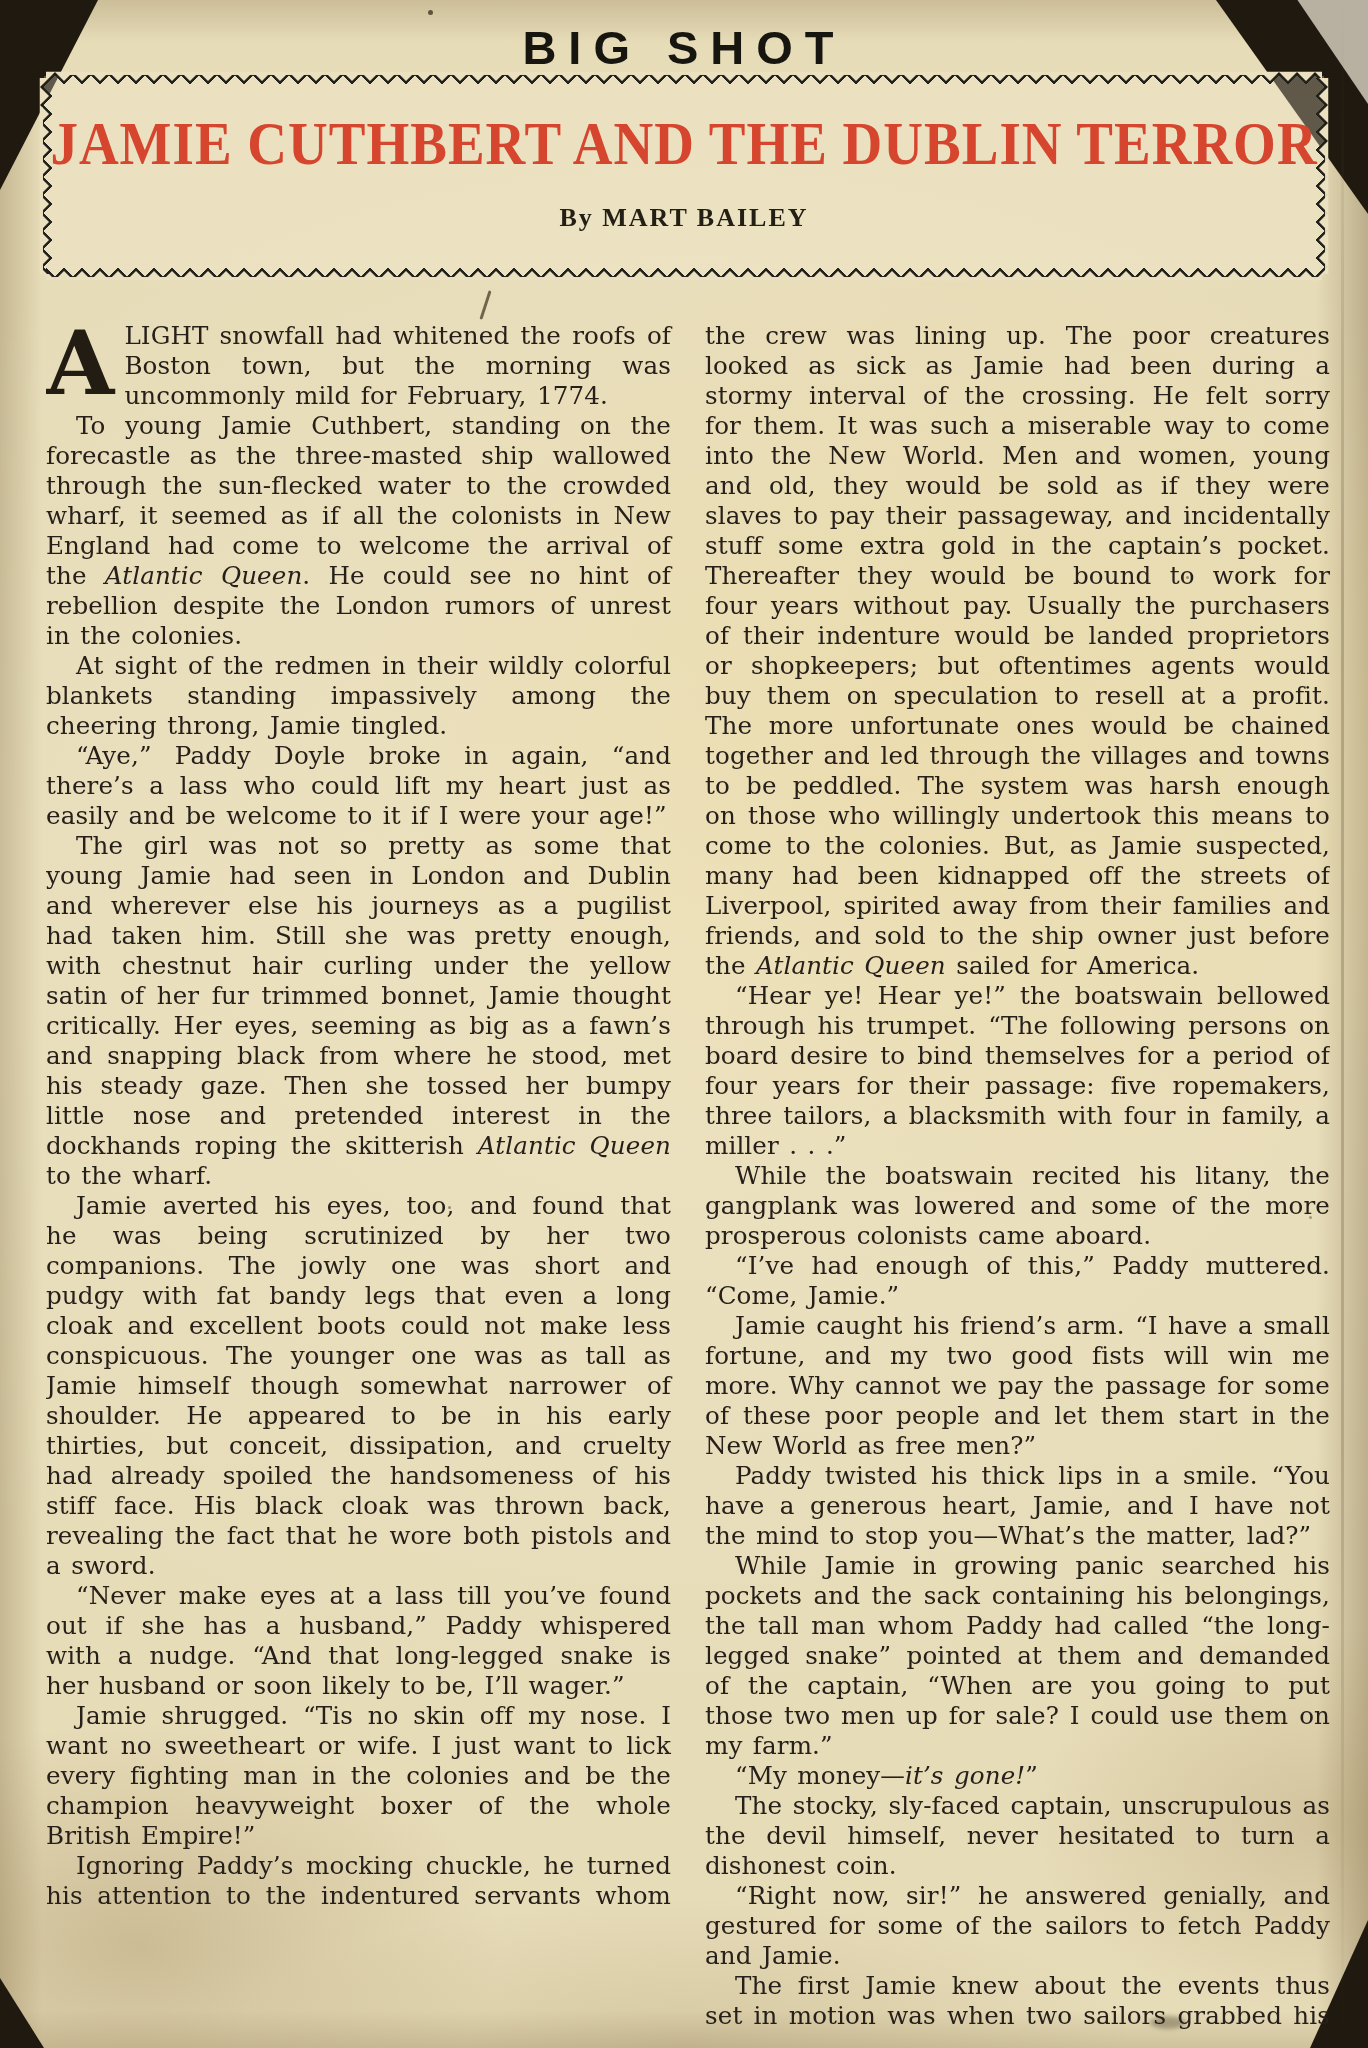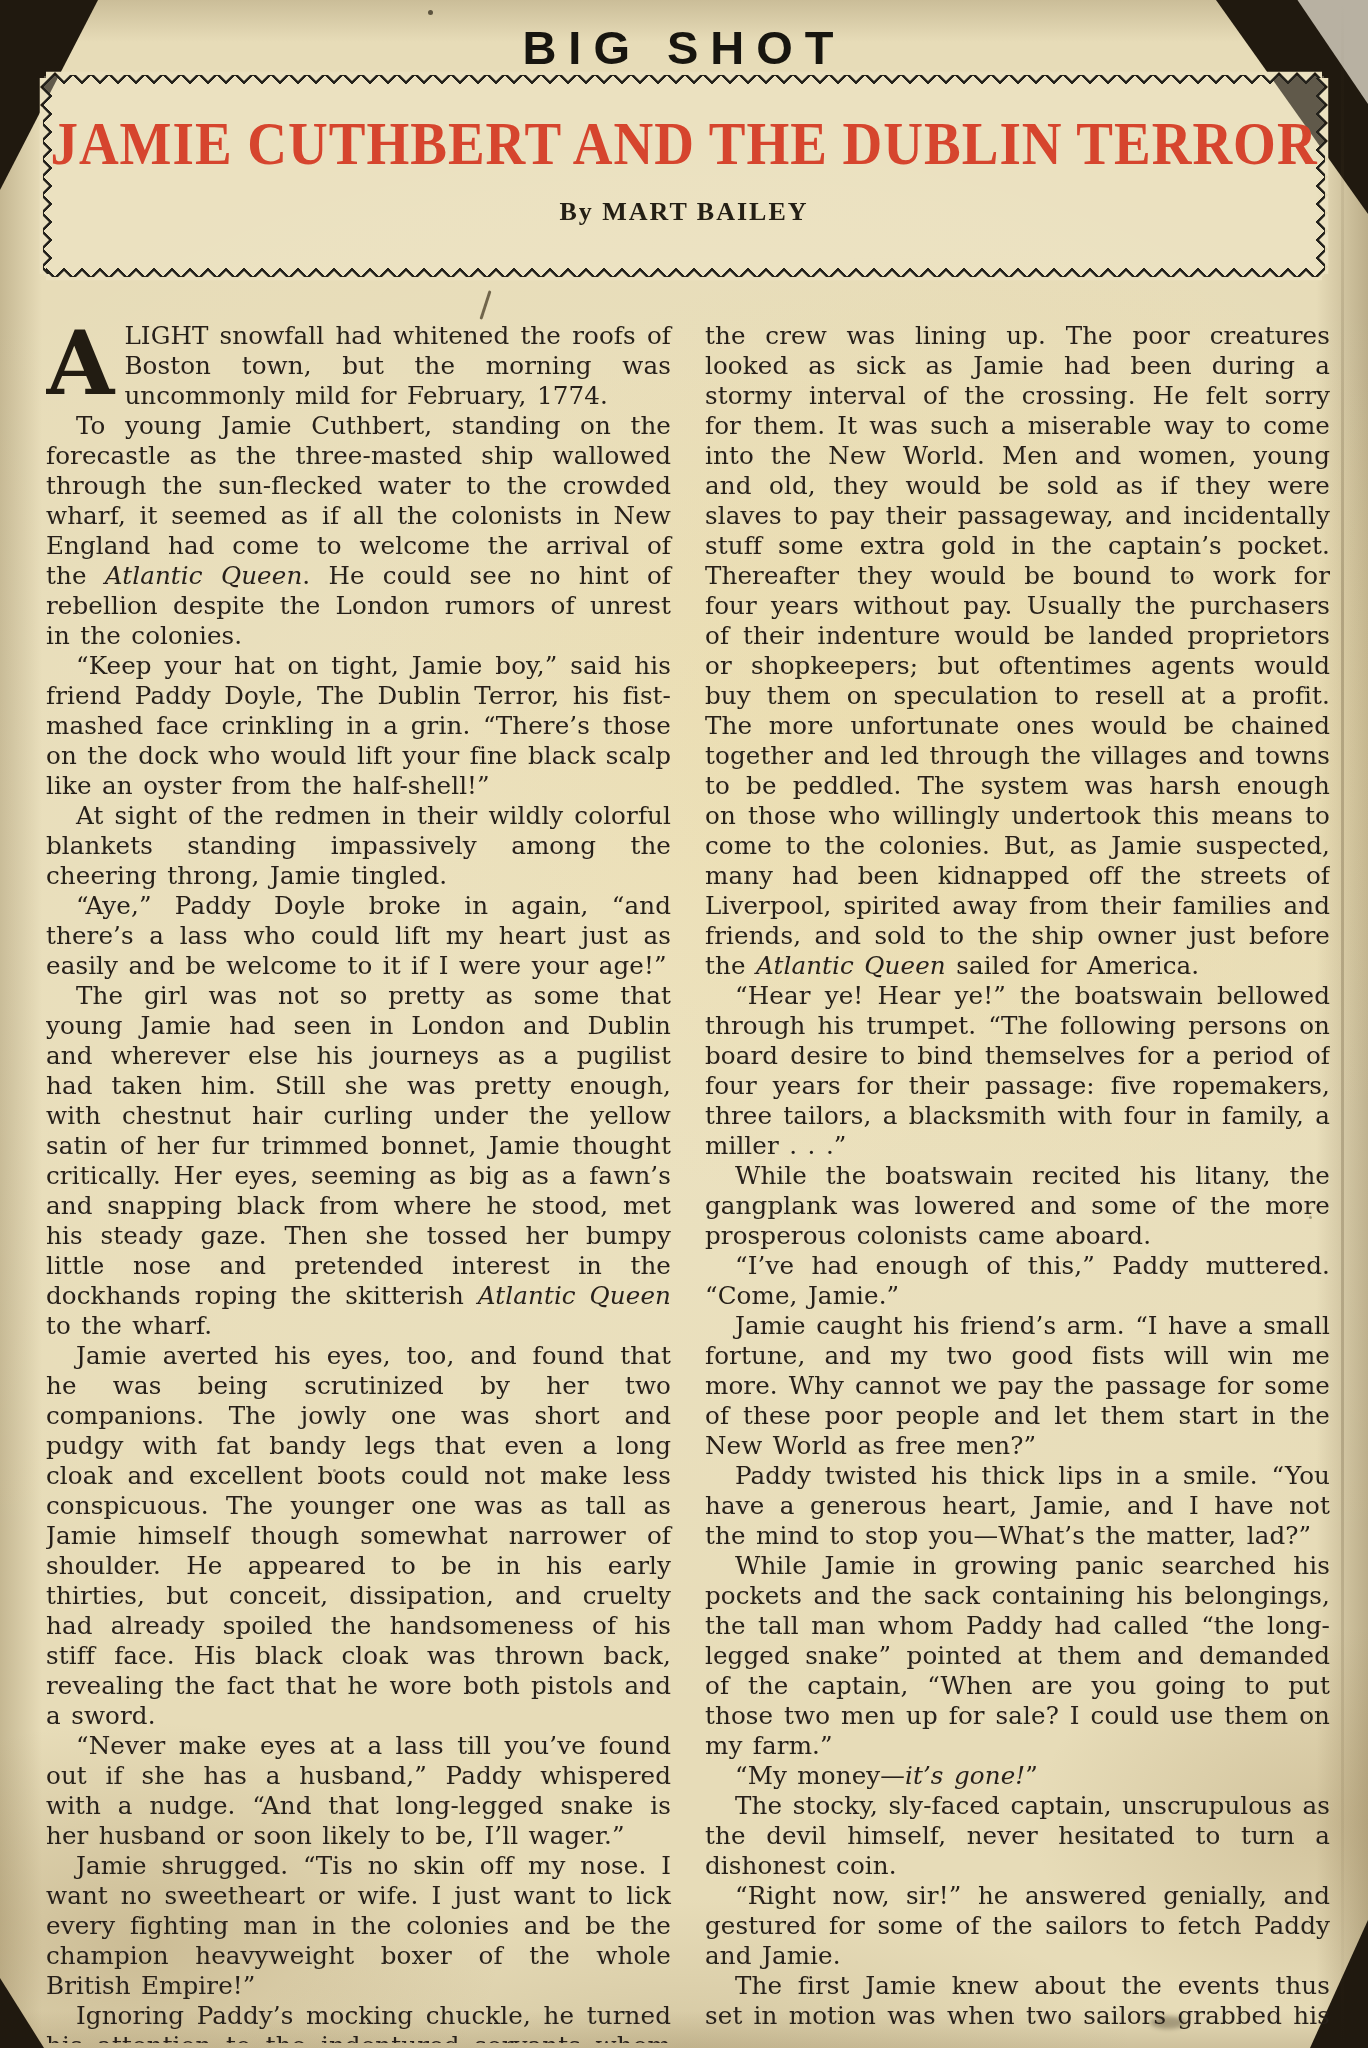--- a/index.html
+++ b/index.html
@@ -44,21 +44,21 @@
     background:rgba(246,238,212,0.30);
     padding-top:36px;
   }
   .title {
     text-align:center; font-family:"Liberation Serif", serif; font-weight:bold;
     font-size:55px; letter-spacing:1px; color:var(--title-red, #d6452e);
     transform:scaleY(1.12); transform-origin:center;
     white-space:nowrap;
   }
   .byline {
-    margin-top:22px; text-align:center; font-family:"Liberation Serif", serif;
+    margin-top:28px; text-align:center; font-family:"Liberation Serif", serif;
     font-weight:bold; font-size:26px; letter-spacing:2px; color:#241f15;
   }
 
   .zz { position:absolute; }
   .zz::before, .zz::after { content:""; position:absolute; left:0; top:0; right:0; bottom:0; }
   .zz-t { left:2px; right:2px; top:-1px; height:12px; }
   .zz-t::before {
     background:
       linear-gradient(135deg, var(--border-ink,#24221c) 25%, transparent 25.5%) 0 0/18px 18px repeat-x,
       linear-gradient(225deg, var(--border-ink,#24221c) 25%, transparent 25.5%) 0 0/18px 18px repeat-x;
@@ -158,21 +158,20 @@
     <div class="zz zz-r"></div>
     <h1 class="title">JAMIE CUTHBERT AND THE DUBLIN TERROR</h1>
     <div class="byline">By MART BAILEY</div>
     <div class="pen-mark"></div>
   </div>
 
   <div class="body">
     <div class="col">
         <p class=""><span class="dropcap">A</span><span>LIGHT snowfall had whitened the roofs of Boston town, but the morning was uncommonly mild for February, 1774.</span></p>
         <p class="ind "><span>To young Jamie Cuthbert, standing on the forecastle as the three-masted ship wallowed through the sun-flecked water to the crowded wharf, it seemed as if all the colonists in New England had come to welcome the arrival of the </span><span class="it">Atlantic Queen</span><span>. He could see no hint of rebellion despite the London rumors of unrest in the colonies.</span></p>
-        <p class="ind "><span>“Keep your hat on tight, Jamie boy,” said his friend Paddy Doyle, The Dublin Terror, his fist-mashed face crinkling in a grin. “There’s those on the dock who would lift your fine black scalp like an oyster from the half-shell!”</span></p>
         <p class="ind "><span>At sight of the redmen in their wildly colorful blankets standing impassively among the cheering throng, Jamie tingled.</span></p>
         <p class="ind "><span>“Aye,” Paddy Doyle broke in again, “and there’s a lass who could lift my heart just as easily and be welcome to it if I were your age!”</span></p>
         <p class="ind "><span>The girl was not so pretty as some that young Jamie had seen in London and Dublin and wherever else his journeys as a pugilist had taken him. Still she was pretty enough, with chestnut hair curling under the yellow satin of her fur trimmed bonnet, Jamie thought critically. Her eyes, seeming as big as a fawn’s and snapping black from where he stood, met his steady gaze. Then she tossed her bumpy little nose and pretended interest in the dockhands roping the skitterish </span><span class="it">Atlantic Queen</span><span> to the wharf.</span></p>
         <p class="ind "><span>Jamie averted his eyes, too, and found that he was being scrutinized by her two companions. The jowly one was short and pudgy with fat bandy legs that even a long cloak and excellent boots could not make less conspicuous. The younger one was as tall as Jamie himself though somewhat narrower of shoulder. He appeared to be in his early thirties, but conceit, dissipation, and cruelty had already spoiled the handsomeness of his stiff face. His black cloak was thrown back, revealing the fact that he wore both pistols and a sword.</span></p>
         <p class="ind "><span>“Never make eyes at a lass till you’ve found out if she has a husband,” Paddy whispered with a nudge. “And that long-legged snake is her husband or soon likely to be, I’ll wager.”</span></p>
         <p class="ind "><span>Jamie shrugged. “Tis no skin off my nose. I want no sweetheart or wife. I just want to lick every fighting man in the colonies and be the champion heavyweight boxer of the whole British Empire!”</span></p>
         <p class="ind runon"><span>Ignoring Paddy’s mocking chuckle, he turned his attention to the indentured servants whom</span></p>
       </div>
     <div class="col">
         <p class=""><span>the crew was lining up. The poor creatures looked as sick as Jamie had been during a stormy interval of the crossing. He felt sorry for them. It was such a miserable way to come into the New World. Men and women, young and old, they would be sold as if they were slaves to pay their passageway, and incidentally stuff some extra gold in the captain’s pocket. Thereafter they would be bound to work for four years without pay. Usually the purchasers of their indenture would be landed proprietors or shopkeepers; but oftentimes agents would buy them on speculation to resell at a profit. The more unfortunate ones would be chained together and led through the villages and towns to be peddled. The system was harsh enough on those who willingly undertook this means to come to the colonies. But, as Jamie suspected, many had been kidnapped off the streets of Liverpool, spirited away from their families and friends, and sold to the ship owner just before the </span><span class="it">Atlantic Queen</span><span> sailed for America.</span></p>

